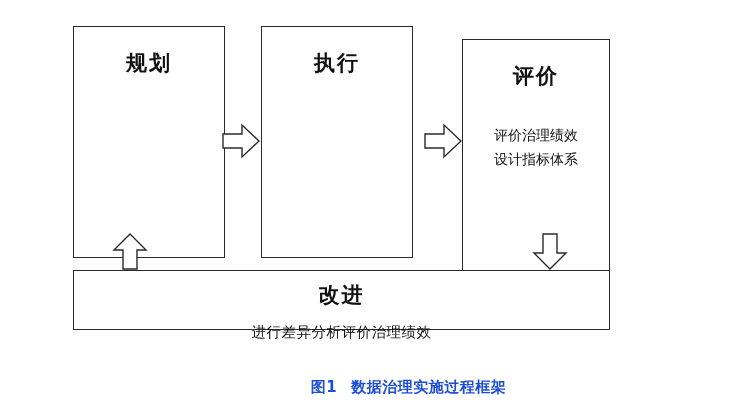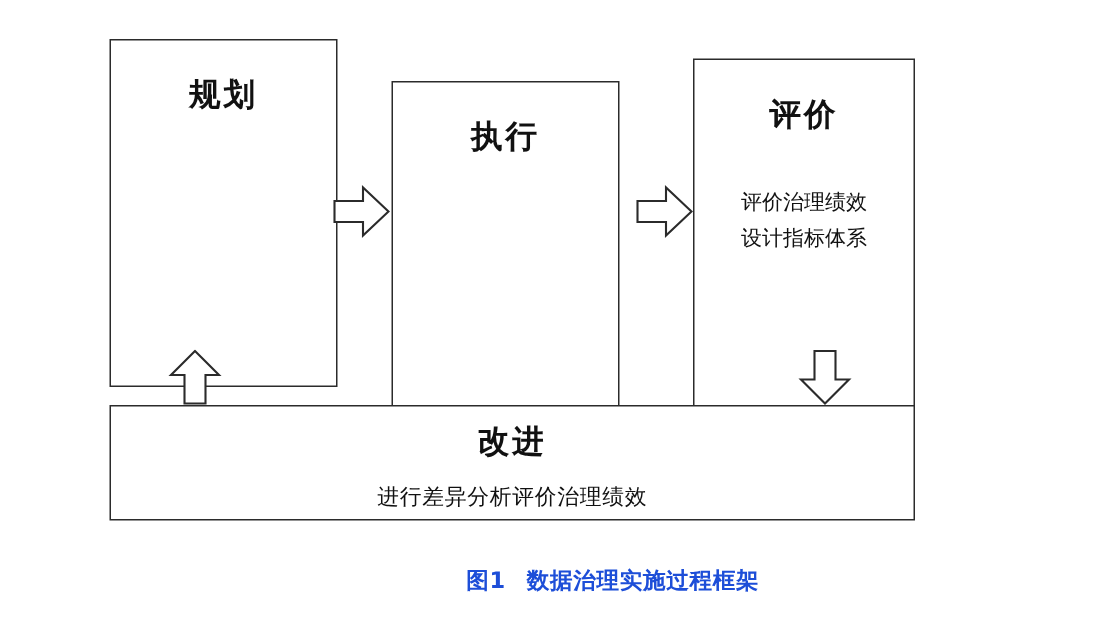--- a/index.html
+++ b/index.html
@@ -35,21 +35,21 @@
   }
 
   .stage-box {
     width: 152px;
     height: 232px;
     top: 26px;
     padding-top: 10px;
   }
 
   .stage-box.b1 { left: 73px; }
-  .stage-box.b2 { left: 261px; margin-top: 28px; }
+  .stage-box.b2 { left: 261px; }
   .stage-box.b3 { left: 462px; width: 148px; margin-top: 13px; }
 
   .stage-title {
     font-size: 21px;
     font-weight: bold;
     letter-spacing: 2px;
     margin-top: 14px;
     margin-bottom: 0;
     line-height: 1.1;
     font-family: "DejaVu Serif", "Liberation Serif", serif;
@@ -71,23 +71,22 @@
   .stage-box.b3 .stage-item {
     letter-spacing: 0px;
     font-size: 14px;
   }
 
   
   .improve-box {
     left: 73px;
     top: 270px;
     width: 537px;
-    height: 77px;
+    height: 60px;
     padding-top: 6px;
-    font-family: Liberation Serif, serif;
   }
 
   .improve-title {
     font-size: 21px;
     font-weight: bold;
     letter-spacing: 2px;
     margin-top: 6px;
     line-height: 1.1;
   }
 

